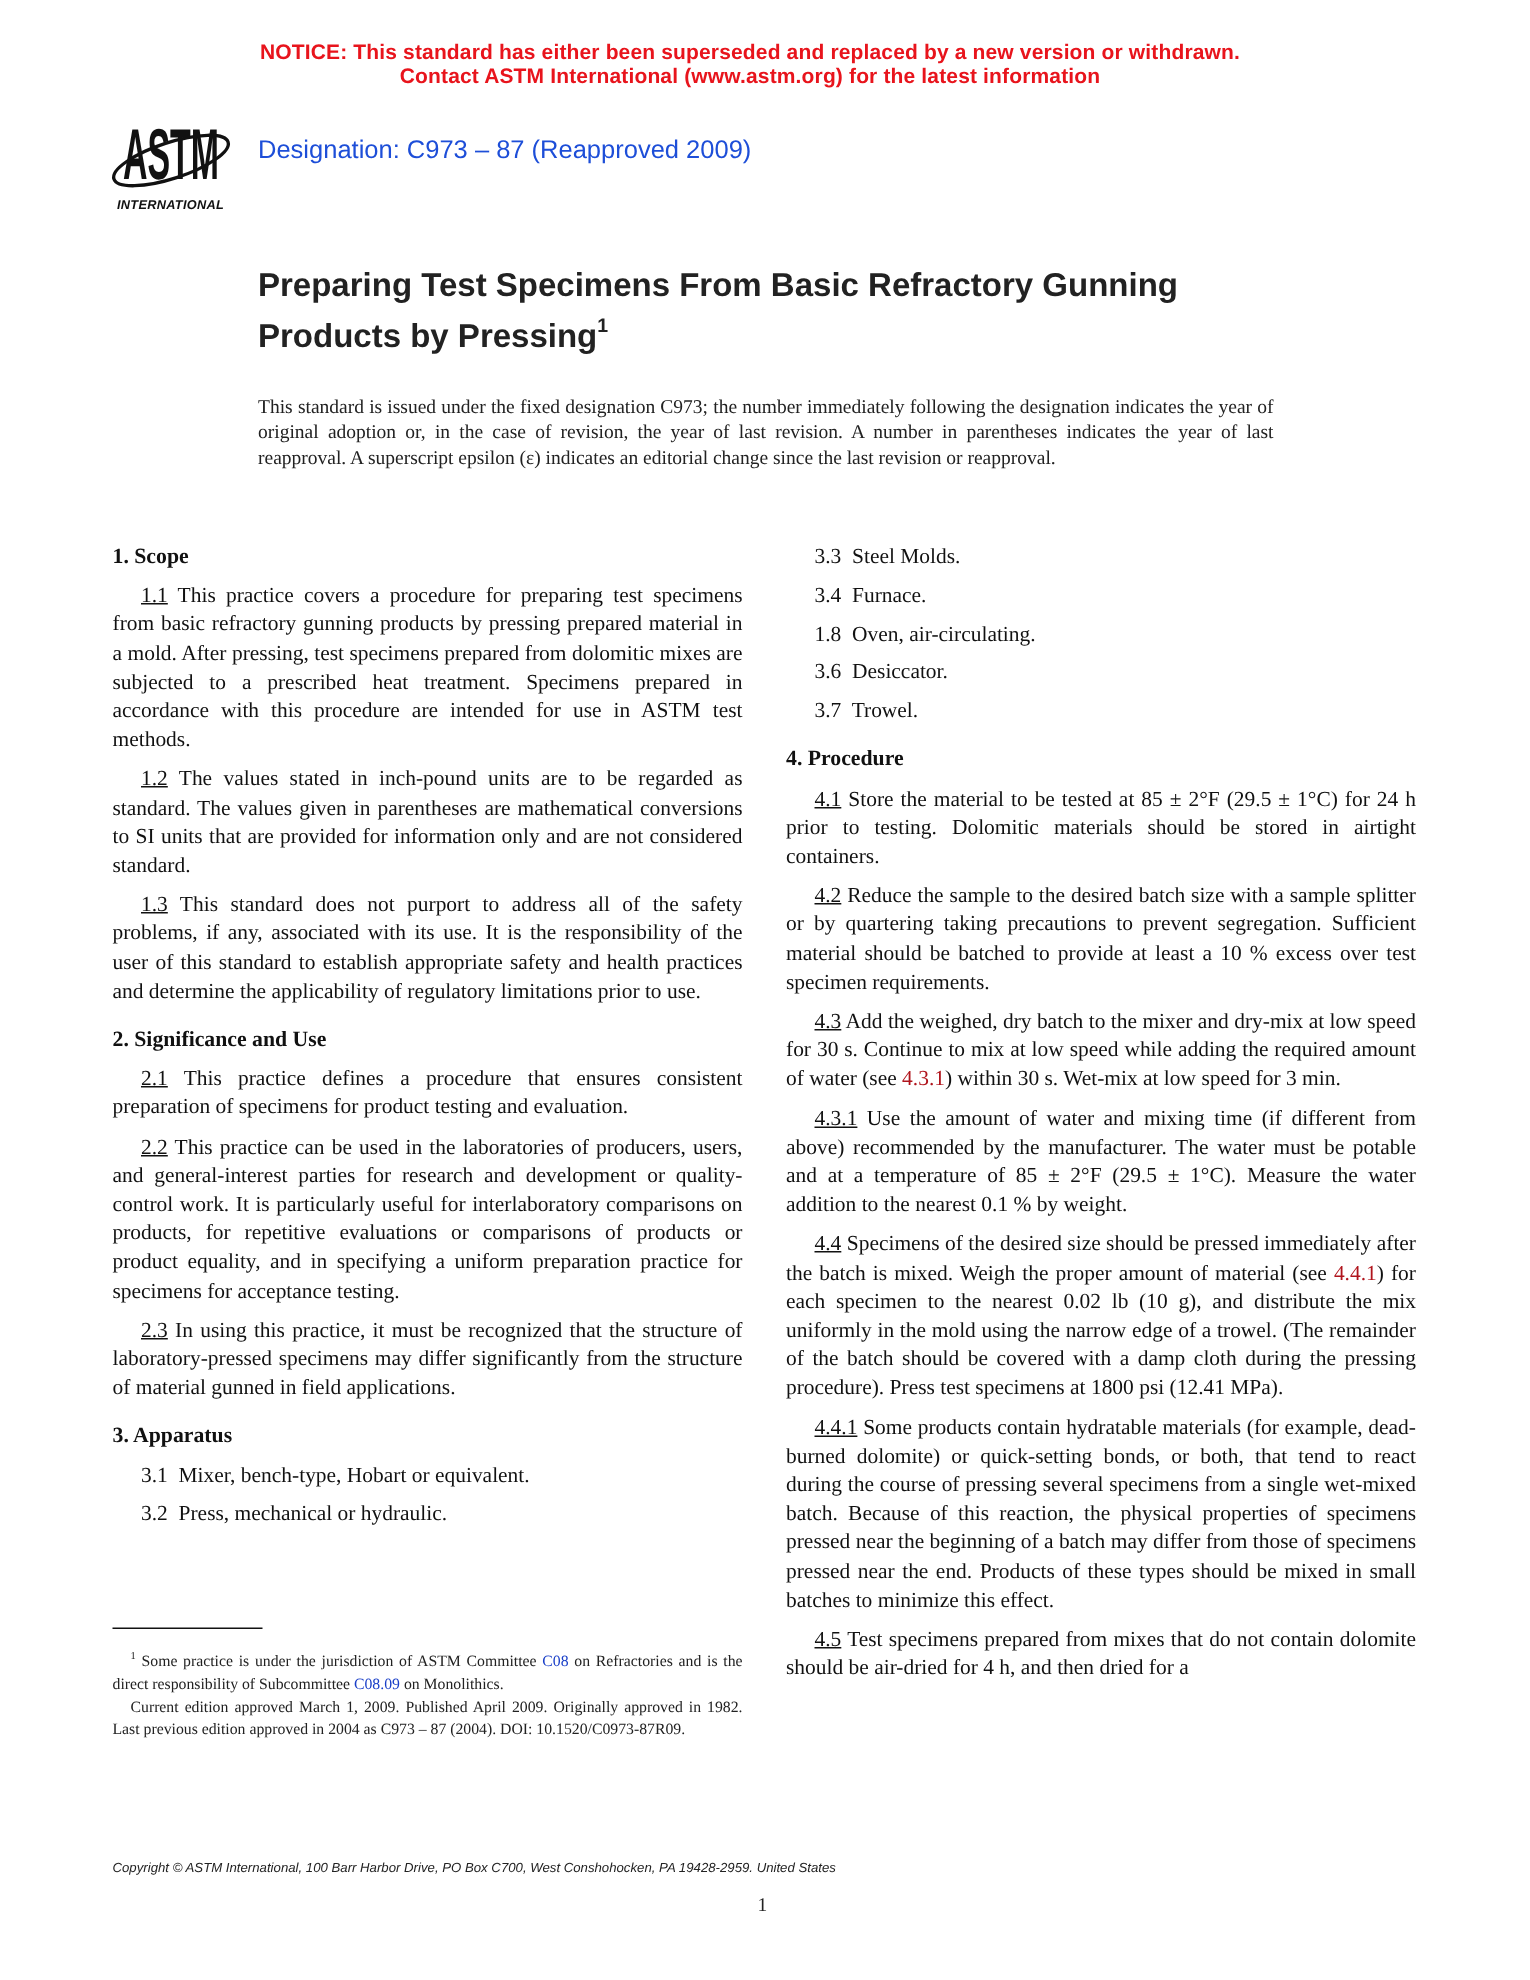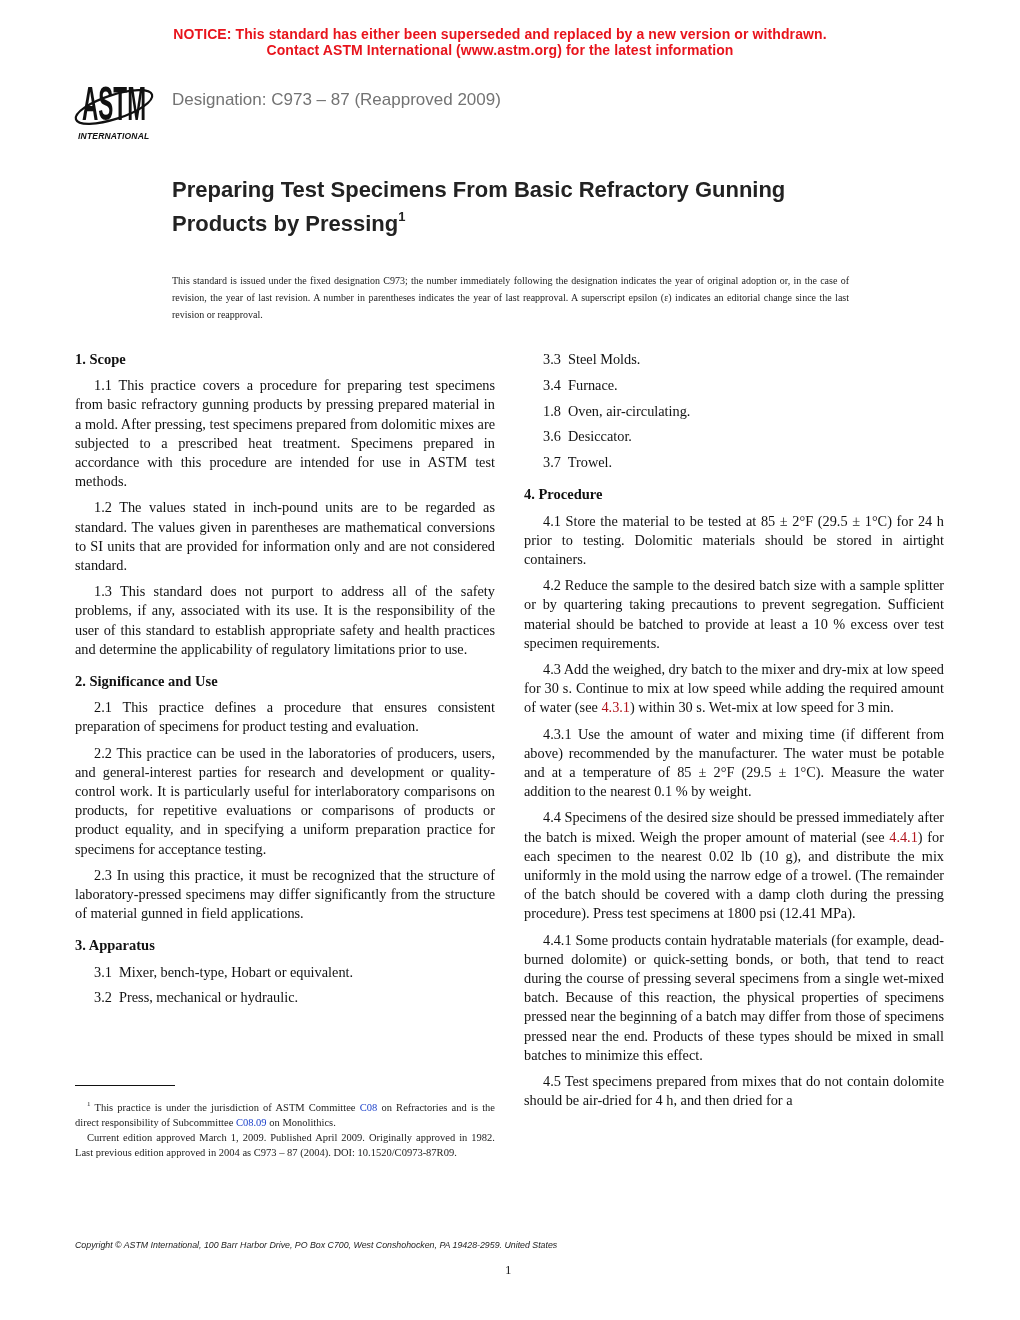--- a/index.html
+++ b/index.html
@@ -4,36 +4,36 @@
 <style>
   html, body { margin:0; padding:0; background:#ffffff; }
   body { width:1020px; height:1320px; position:relative; overflow:hidden; font-family:"Liberation Serif", serif; color:#111; }
 
   .notice { position:absolute; top:26px; left:0; width:1000px; text-align:center; color:#e8141c; font-family:"Liberation Sans", sans-serif; font-weight:bold; font-size:14px; line-height:16px; }
   .notice div { letter-spacing:0.1px; }
 
   .logo { position:absolute; left:72px; top:74px; width:90px; height:70px; }
   .logo .word { position:absolute; left:6px; top:57px; font-family:"Liberation Sans", sans-serif; font-weight:bold; font-style:italic; font-size:8.5px; letter-spacing:0.2px; color:#111; }
 
-  .designation { position:absolute; left:172px; top:90px; font-family:"Liberation Sans", sans-serif; font-size:17px; color:#737373; }
+  .designation { position:absolute; left:172px; top:90px; font-family:"Liberation Sans", sans-serif; font-size:17px; color:#1d4ed8; }
 
   .title-block { position:absolute; left:172px; top:174px; font-family:"Liberation Sans", sans-serif; font-weight:bold; color:#222; }
   .title-block .t1 { font-size:19px; line-height:24px; }
   .title-block .t2 { font-size:22px; line-height:27px; margin-top:2px; }
   .title-block sup { font-size:13px; position:relative; top:-2px; }
 
-  .issued { position:absolute; left:172px; top:272px; width:677px; font-size:10px; line-height:17px; text-align:justify; color:#222; }
+  .issued { position:absolute; left:172px; top:262px; width:677px; font-size:13px; line-height:17px; text-align:justify; color:#222; }
 
-  .col { position:absolute; top:350px; width:420px; font-size:14.3px; line-height:19.2px; text-align:justify; color:#111; }
+  .col { position:absolute; top:362px; width:420px; font-size:14.3px; line-height:19.2px; text-align:justify; color:#111; }
   .col.left { left:75px; }
   .col.right { left:524px; }
 
   .h { font-weight:bold; font-size:14.5px; margin:0 0 7px 0; }
   .p { margin:0 0 7px 0; text-indent:0; }
-  .p .num { padding-left:19px; }
+  .p .num { padding-left:19px;text-decoration:underline; }
   .item { margin:0 0 6.6px 0; padding-left:19px; }
   .link { color:#b0141c; }
   .it { }
   .h.space { margin-top:13px; }
 
   .fn-rule { position:absolute; left:75px; top:1085px; width:100px; height:1px; background:#111; }
   .footnote { position:absolute; left:75px; top:1097px; width:420px; font-size:10.5px; line-height:15.2px; text-align:justify; color:#222; }
   .footnote .fl { text-indent:12px; margin:0; }
   .footnote .blue { color:#1a3fc8; }
   .footnote sup { font-size:7px; }
@@ -77,21 +77,21 @@
   <div class="p"><span class="num">2.2</span> <span>This practice can be used in the laboratories of producers, users, and general-interest parties for research and development or quality-control work. It is particularly useful for interlaboratory comparisons on products, for repetitive evaluations or comparisons of products or product equality, and in specifying a uniform preparation practice for specimens for acceptance testing.</span></div>
   <div class="p"><span class="num">2.3</span> <span>In using this practice, it must be recognized that the structure of laboratory-pressed specimens may differ significantly from the structure of material gunned in field applications.</span></div>
 
   <div class="h space">3.  Apparatus</div>
   <div class="item"><span>3.1</span>&nbsp; <span class="it">Mixer,</span><span> bench-type, Hobart or equivalent.</span></div>
   <div class="item"><span>3.2</span>&nbsp; <span class="it">Press,</span><span> mechanical or hydraulic.</span></div>
 </div>
 
 <div class="fn-rule"></div>
 <div class="footnote">
-  <p class="fl"><sup>1</sup><span> This practice is under the jurisdiction of ASTM Committee </span><span class="blue">C08</span><span> on Refractories and is the direct responsibility of Subcommittee </span><span class="blue">C08.09</span><span> on Monolithics.</span></p>
+  <p class="fl"><sup>1</sup><span> Some practice is under the jurisdiction of ASTM Committee </span><span class="blue">C08</span><span> on Refractories and is the direct responsibility of Subcommittee </span><span class="blue">C08.09</span><span> on Monolithics.</span></p>
   <p class="fl">Current edition approved March 1, 2009. Published April 2009. Originally approved in 1982. Last previous edition approved in 2004 as C973 – 87 (2004). DOI: 10.1520/C0973-87R09.</p>
 </div>
 
 <div class="col right">
   <div class="item"><span>3.3</span>&nbsp; <span class="it">Steel Molds.</span><span></span></div>
   <div class="item"><span>3.4</span>&nbsp; <span class="it">Furnace.</span><span></span></div>
   <div class="item"><span>1.8</span>&nbsp; <span class="it">Oven,</span><span> air-circulating.</span></div>
   <div class="item"><span>3.6</span>&nbsp; <span class="it">Desiccator.</span><span></span></div>
   <div class="item"><span>3.7</span>&nbsp; <span class="it">Trowel.</span><span></span></div>
 

